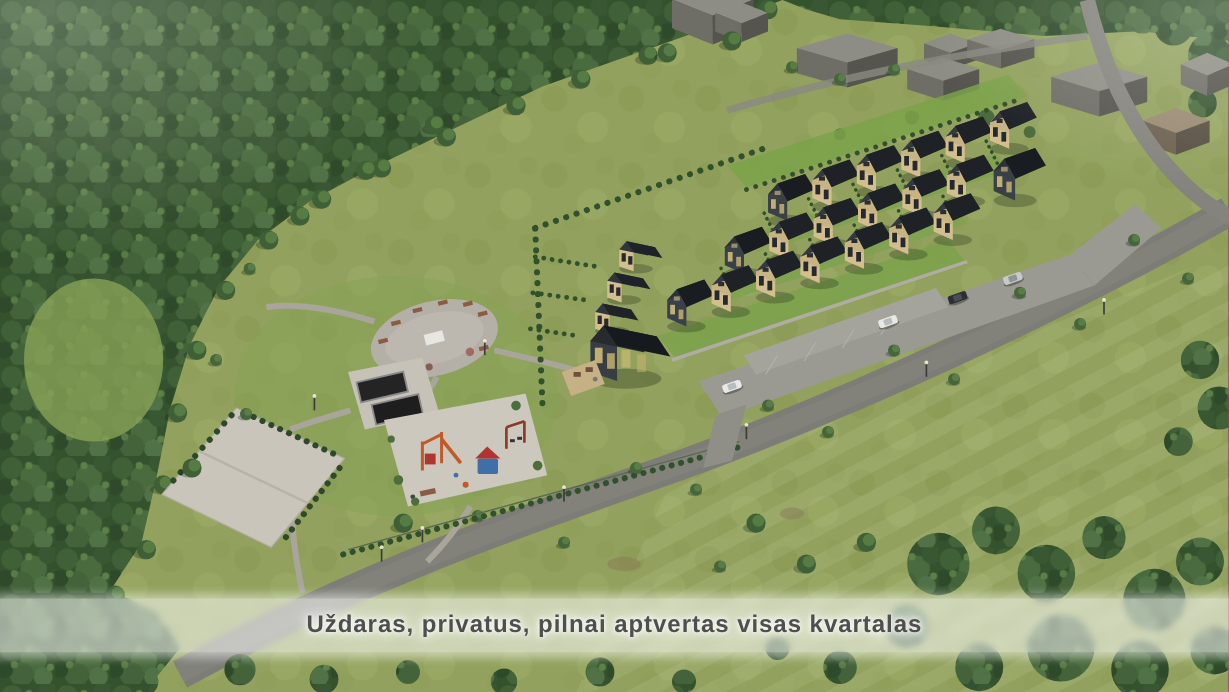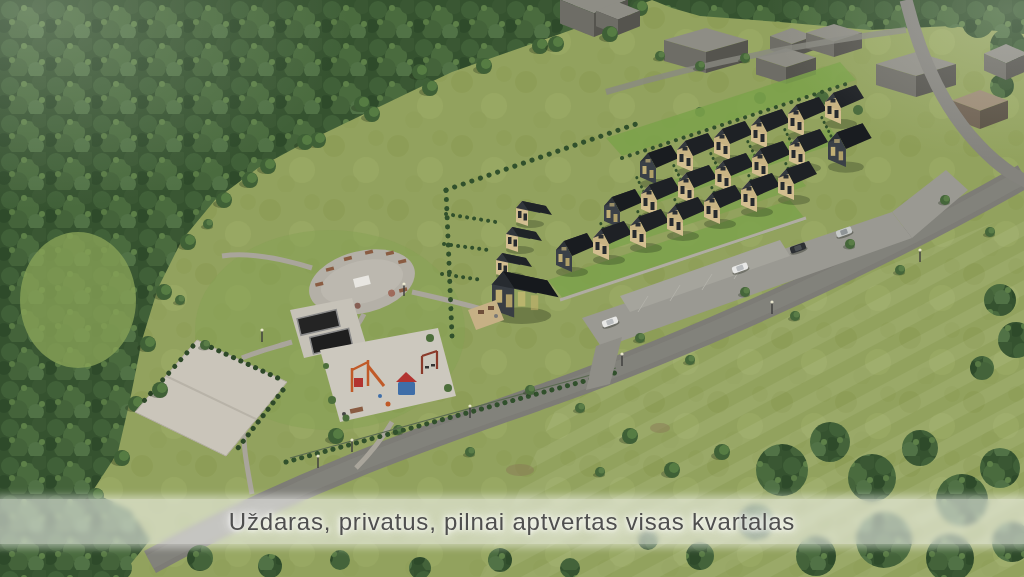--- a/index.html
+++ b/index.html
@@ -7,21 +7,21 @@
          font-family:"Liberation Sans",sans-serif;}
   .stage svg{position:absolute;left:0;top:0;display:block;}
   .caption-band{
     position:absolute;left:0;top:499px;width:100%;height:45px;
     background:var(--caption-band, rgba(253,253,252,0.55));
     box-shadow:0 0 7px 4px rgba(255,255,255,0.45);
     display:flex;align-items:center;justify-content:center;
     backdrop-filter:blur(2.5px);
   }
   .caption-text{
-    font-size:24px;font-weight:normal;letter-spacing:0.8px;
+    font-size:20px;font-weight:bold;letter-spacing:0.8px;
     color:var(--caption-text, #4f4f4f);
     text-shadow:0 0 4px #ffffff,0 0 9px rgba(255,255,255,0.95),0 0 14px rgba(255,255,255,0.8);
     white-space:nowrap;
   }
 </style>
 </head>
 <body>
 
 <div class="stage">
 <svg width="1024" height="577" viewBox="0 0 1024 577" role="img" aria-label="Aerial 3D visualization of a gated residential quarter: rows of dark-roofed timber townhouses with gardens, internal street with parked cars, playground, trampolines, oval seating plaza and sports court, surrounded by forest, meadows and gray neighboring buildings">

